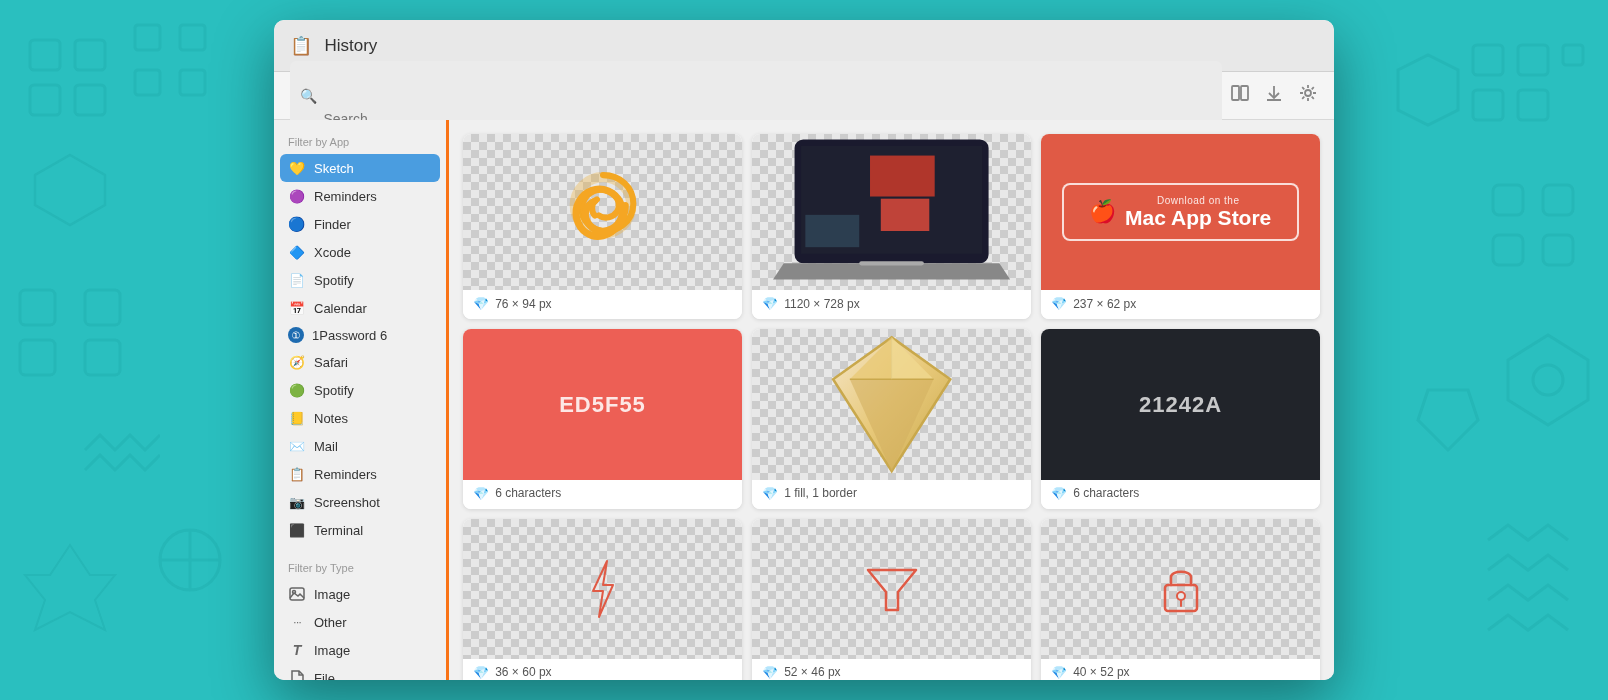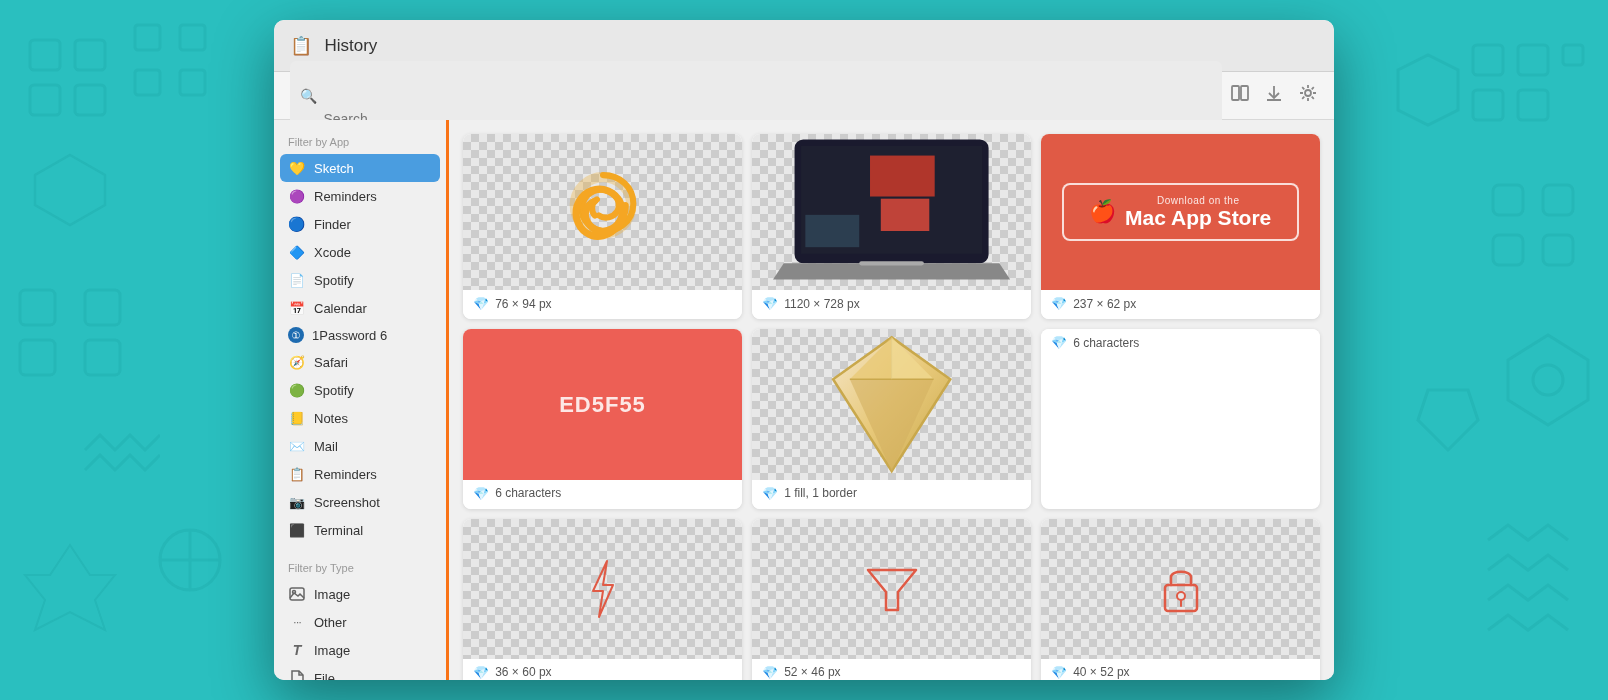--- a/index.html
+++ b/index.html
@@ -549,20 +549,23 @@
               <line x1="50" y1="5" x2="50" y2="30" stroke="#e0d090" stroke-width="0.5" opacity="0.5"></line>
             </svg>
           </div>
           <div class="grid-item-footer">
             <span class="sketch-diamond">💎</span>
             <span>1 fill, 1 border</span>
           </div>
         </div>
 
         <div class="grid-item">
+          <div class="grid-item-preview color-swatch-dark">
+            <span>21242A</span>
+          </div>
           <div class="grid-item-footer">
             <span class="sketch-diamond">💎</span>
             <span>6 characters</span>
           </div>
         </div>
 
         <div class="grid-item">
           <div class="grid-item-preview checkered">
             <svg viewBox="0 0 36 60" width="36px" height="60px">
               <polygon points="22,2 8,32 18,32 14,58 28,26 18,26" fill="none" stroke="#e05a45" stroke-width="2" stroke-linejoin="round"></polygon>

